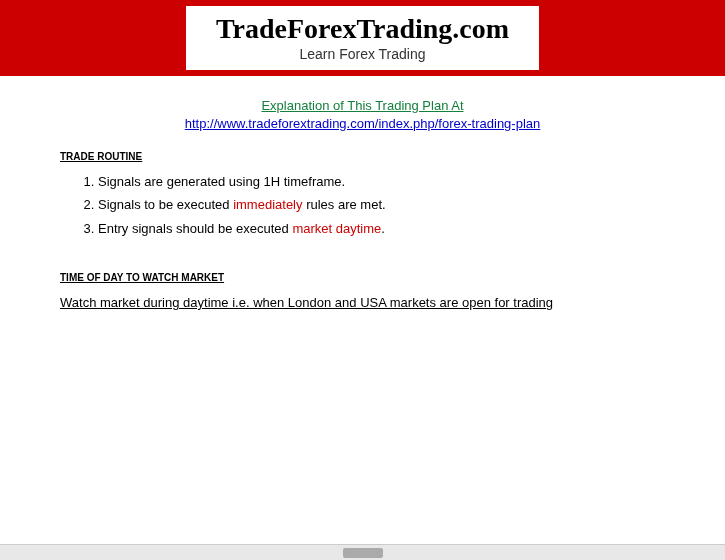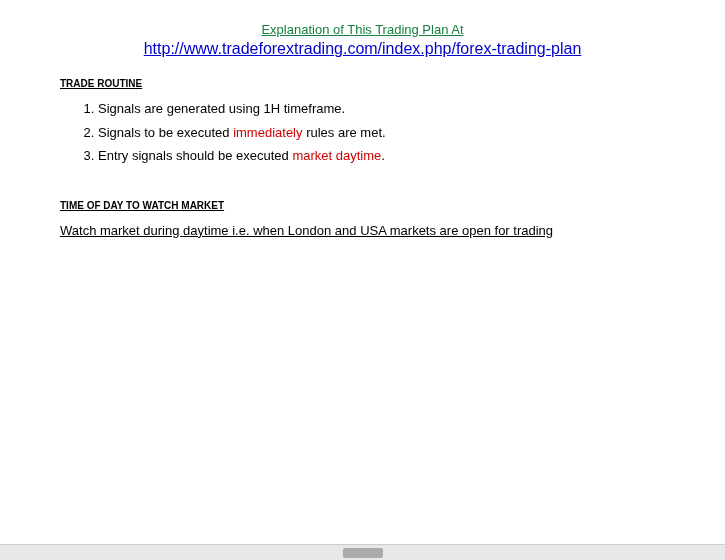--- a/index.html
+++ b/index.html
@@ -76,21 +76,21 @@
 
     .explanation-text {
       font-size: 13px;
       color: #15803d;
       text-decoration: underline;
       font-family: Arial, sans-serif;
     }
 
     .explanation-link {
       display: block;
-      font-size: 16px;
+      font-size: 13px;
       color: #0000cc;
       text-decoration: underline;
       font-family: Arial, sans-serif;
       text-align: center;
       margin-bottom: 20px;
     }
 
     .section-title {
       font-size: 10px;
       font-weight: bold;
@@ -141,20 +141,26 @@
       height: 10px;
       background: #aaaaaa;
       border-radius: 2px;
     }
   </style>
 </head>
 <body>
 
 <div class="page-wrapper">
 
+  <div class="header">
+    <div class="header-inner">
+      <div class="header-title">TradeForexTrading.com</div>
+      <div class="header-subtitle">Learn Forex Trading</div>
+    </div>
+  </div>
 
   <div class="content">
 
 
     <div class="explanation-line">
       <span class="explanation-text">Explanation of This Trading Plan At</span>
     </div>
     <a class="explanation-link">http://www.tradeforextrading.com/index.php/forex-trading-plan</a>
 
     <div class="section-title">TRADE ROUTINE</div>

